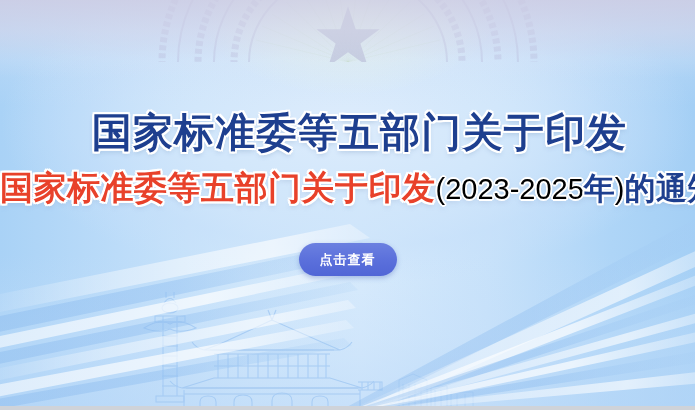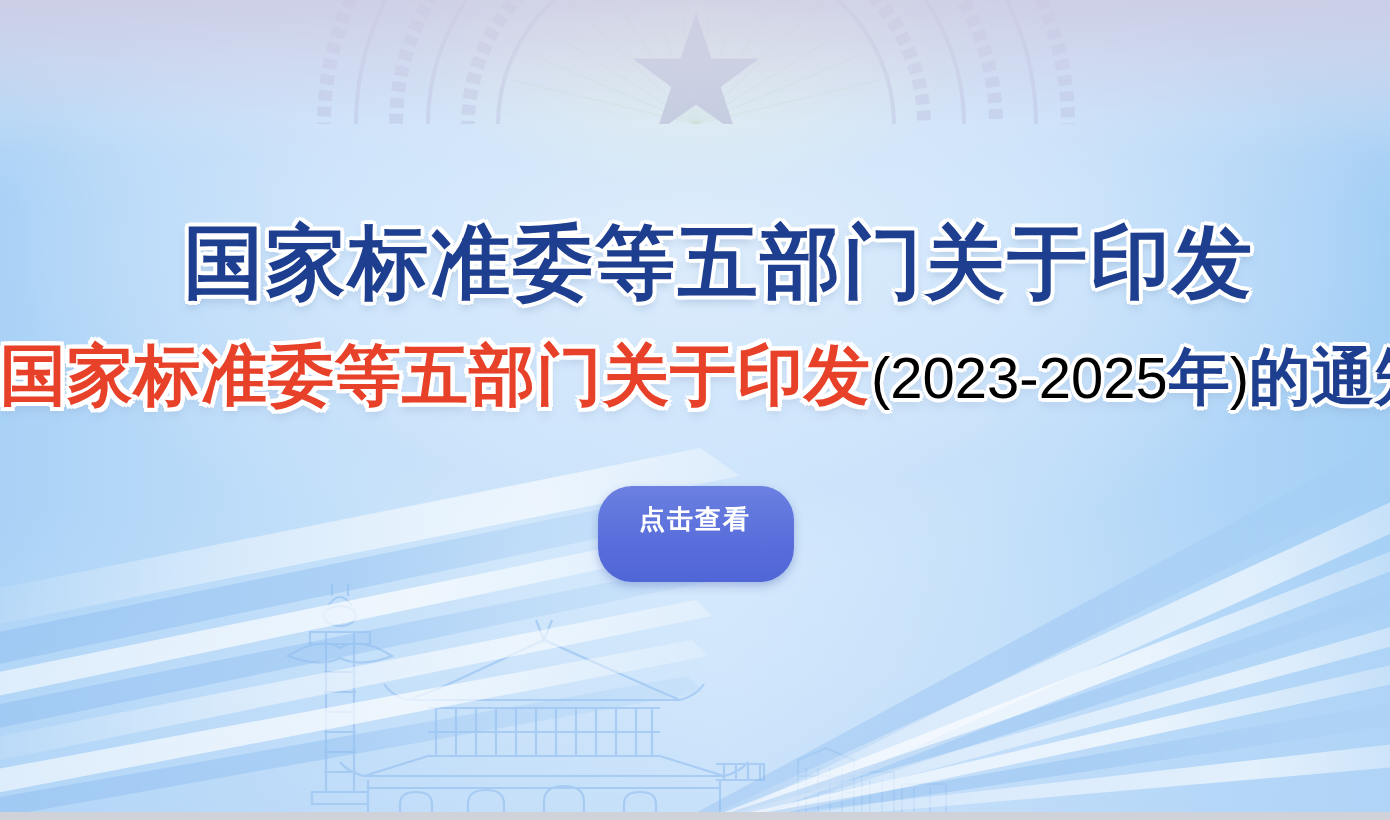--- a/index.html
+++ b/index.html
@@ -160,21 +160,21 @@
   .cta-wrap {
     position: absolute;
     left: 0; right: 0;
     top: 243px;
     text-align: center;
   }
   .cta {
     display: inline-block;
     box-sizing: border-box;
     width: 98px;
-    height: 48px;
+    height: 33px;
     line-height: 33px;
     border-radius: 17px;
     background: linear-gradient(180deg, #6b80e0 0%, #5a6fdb 55%, #5166d6 100%);
     color: #ffffff;
     font-size: 13px;
     font-weight: bold;
     letter-spacing: 1px;
     text-align: center;
     cursor: pointer;
     box-shadow: 0 2px 5px rgba(70,95,180,0.35);

